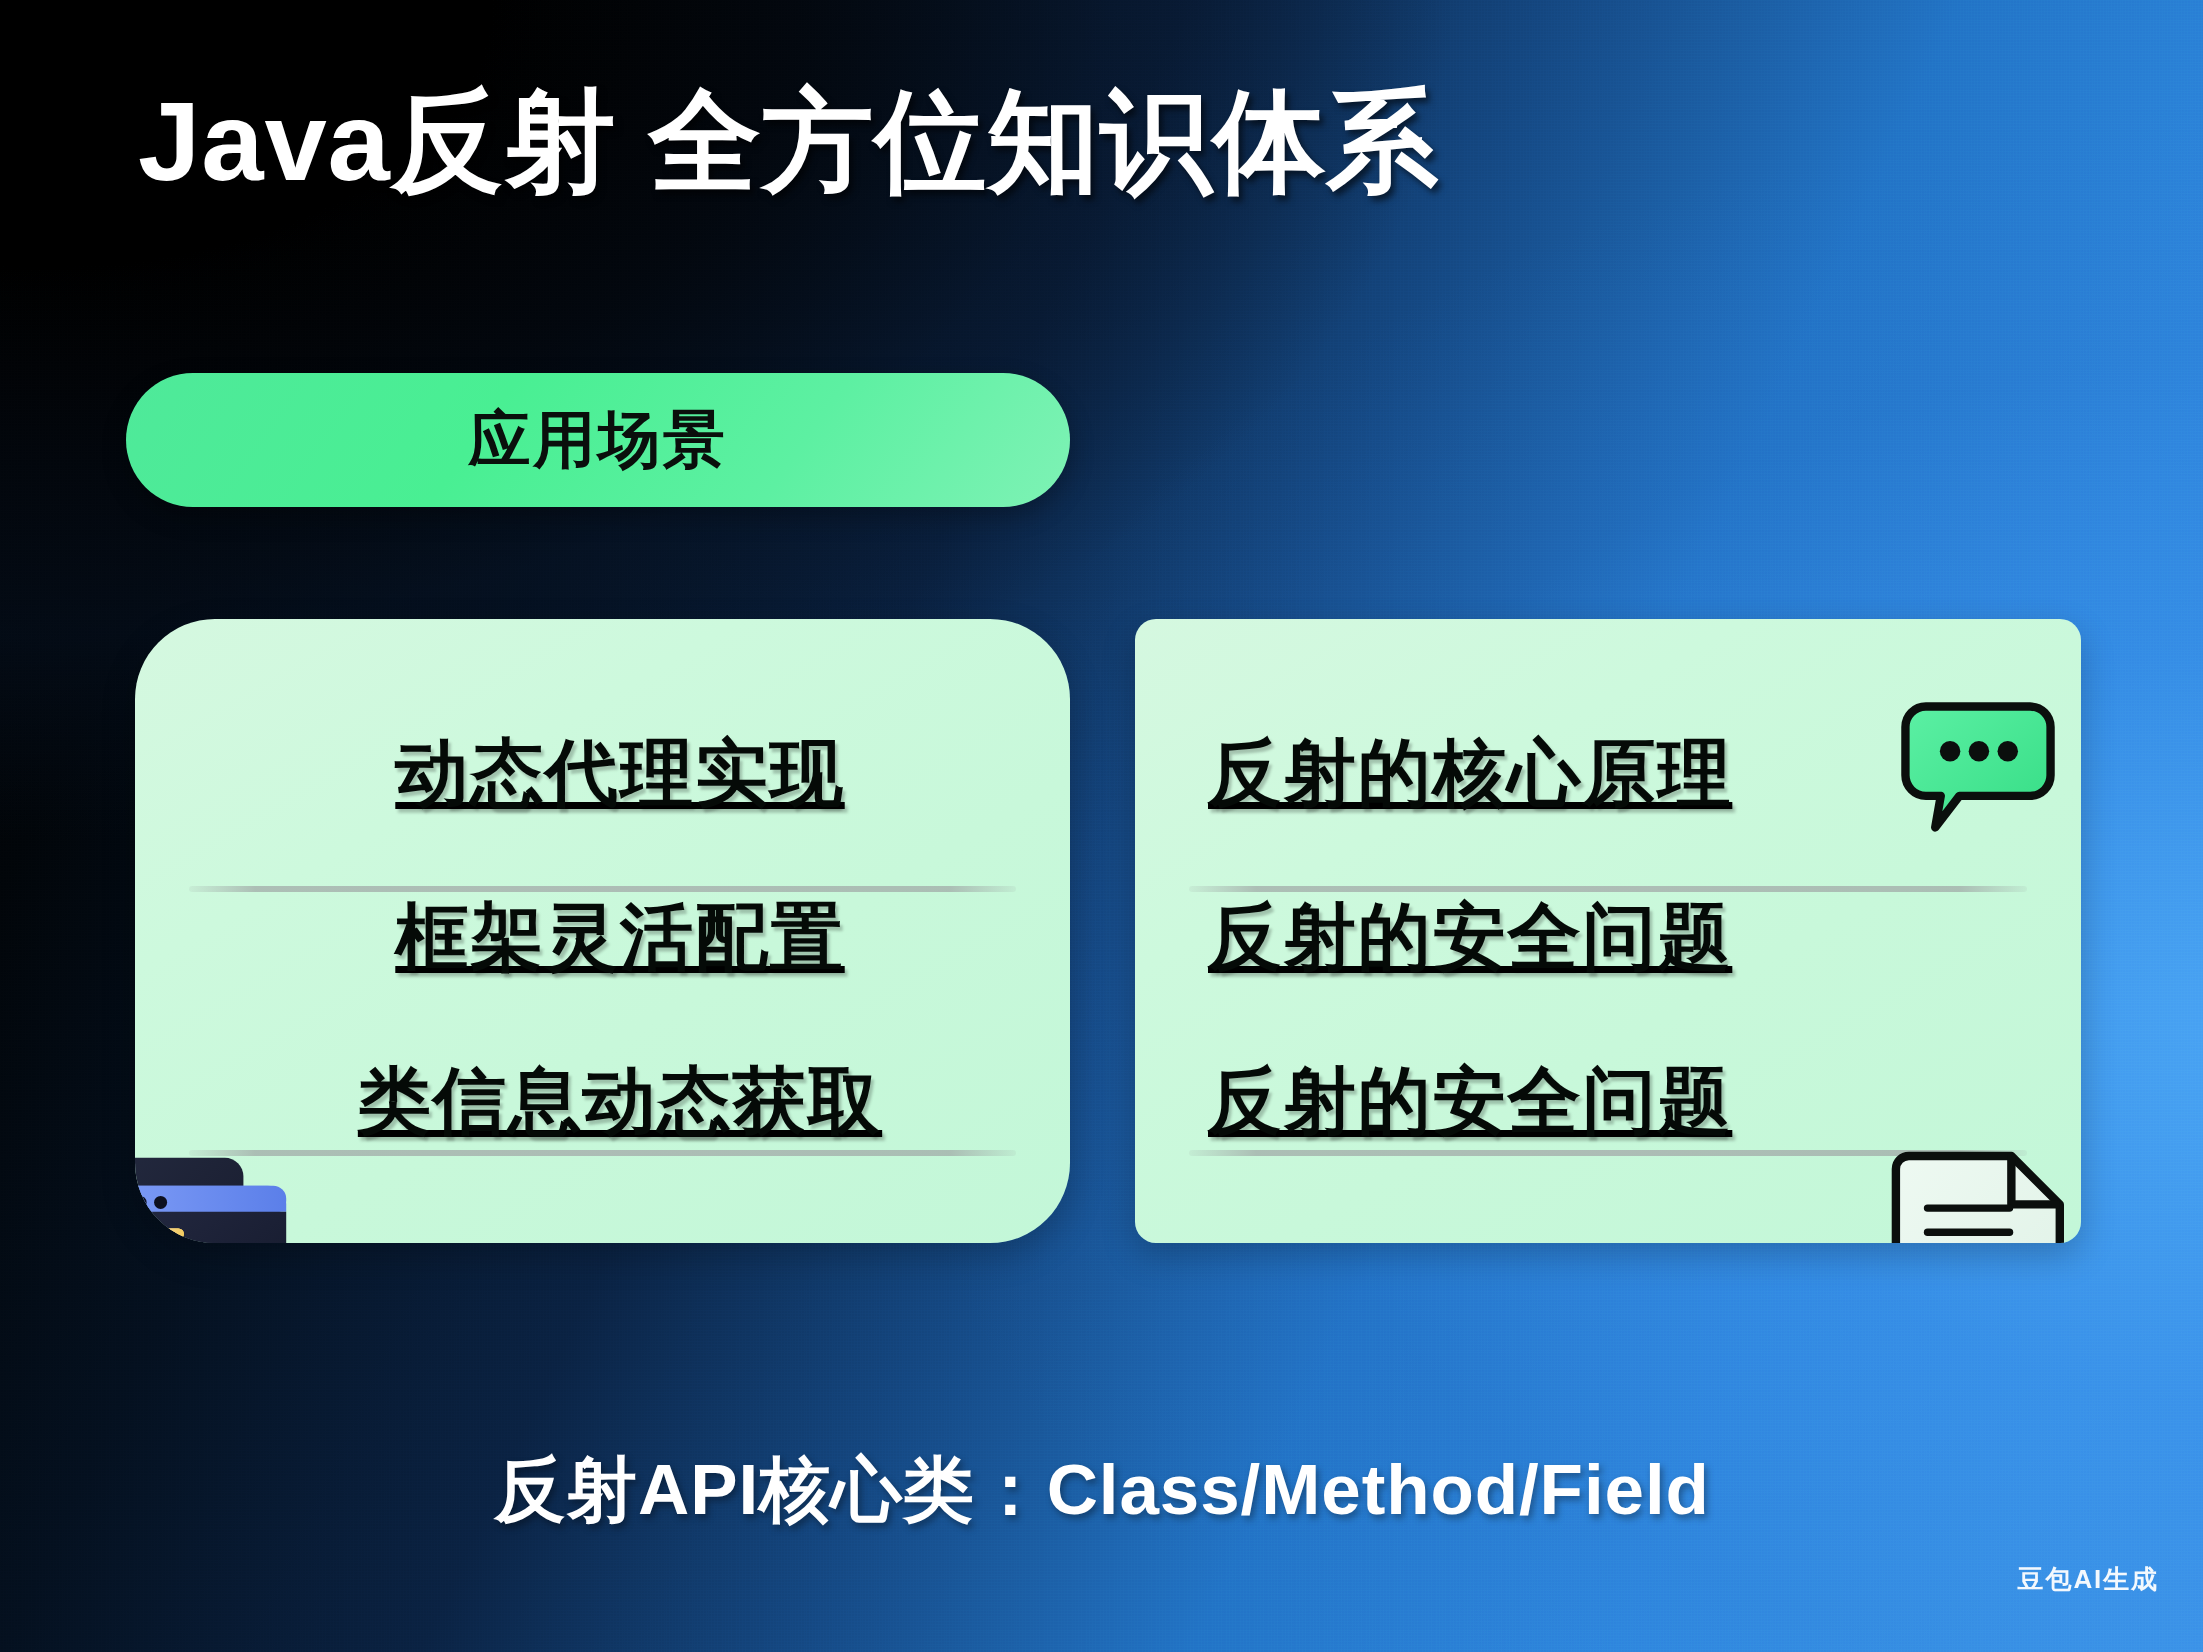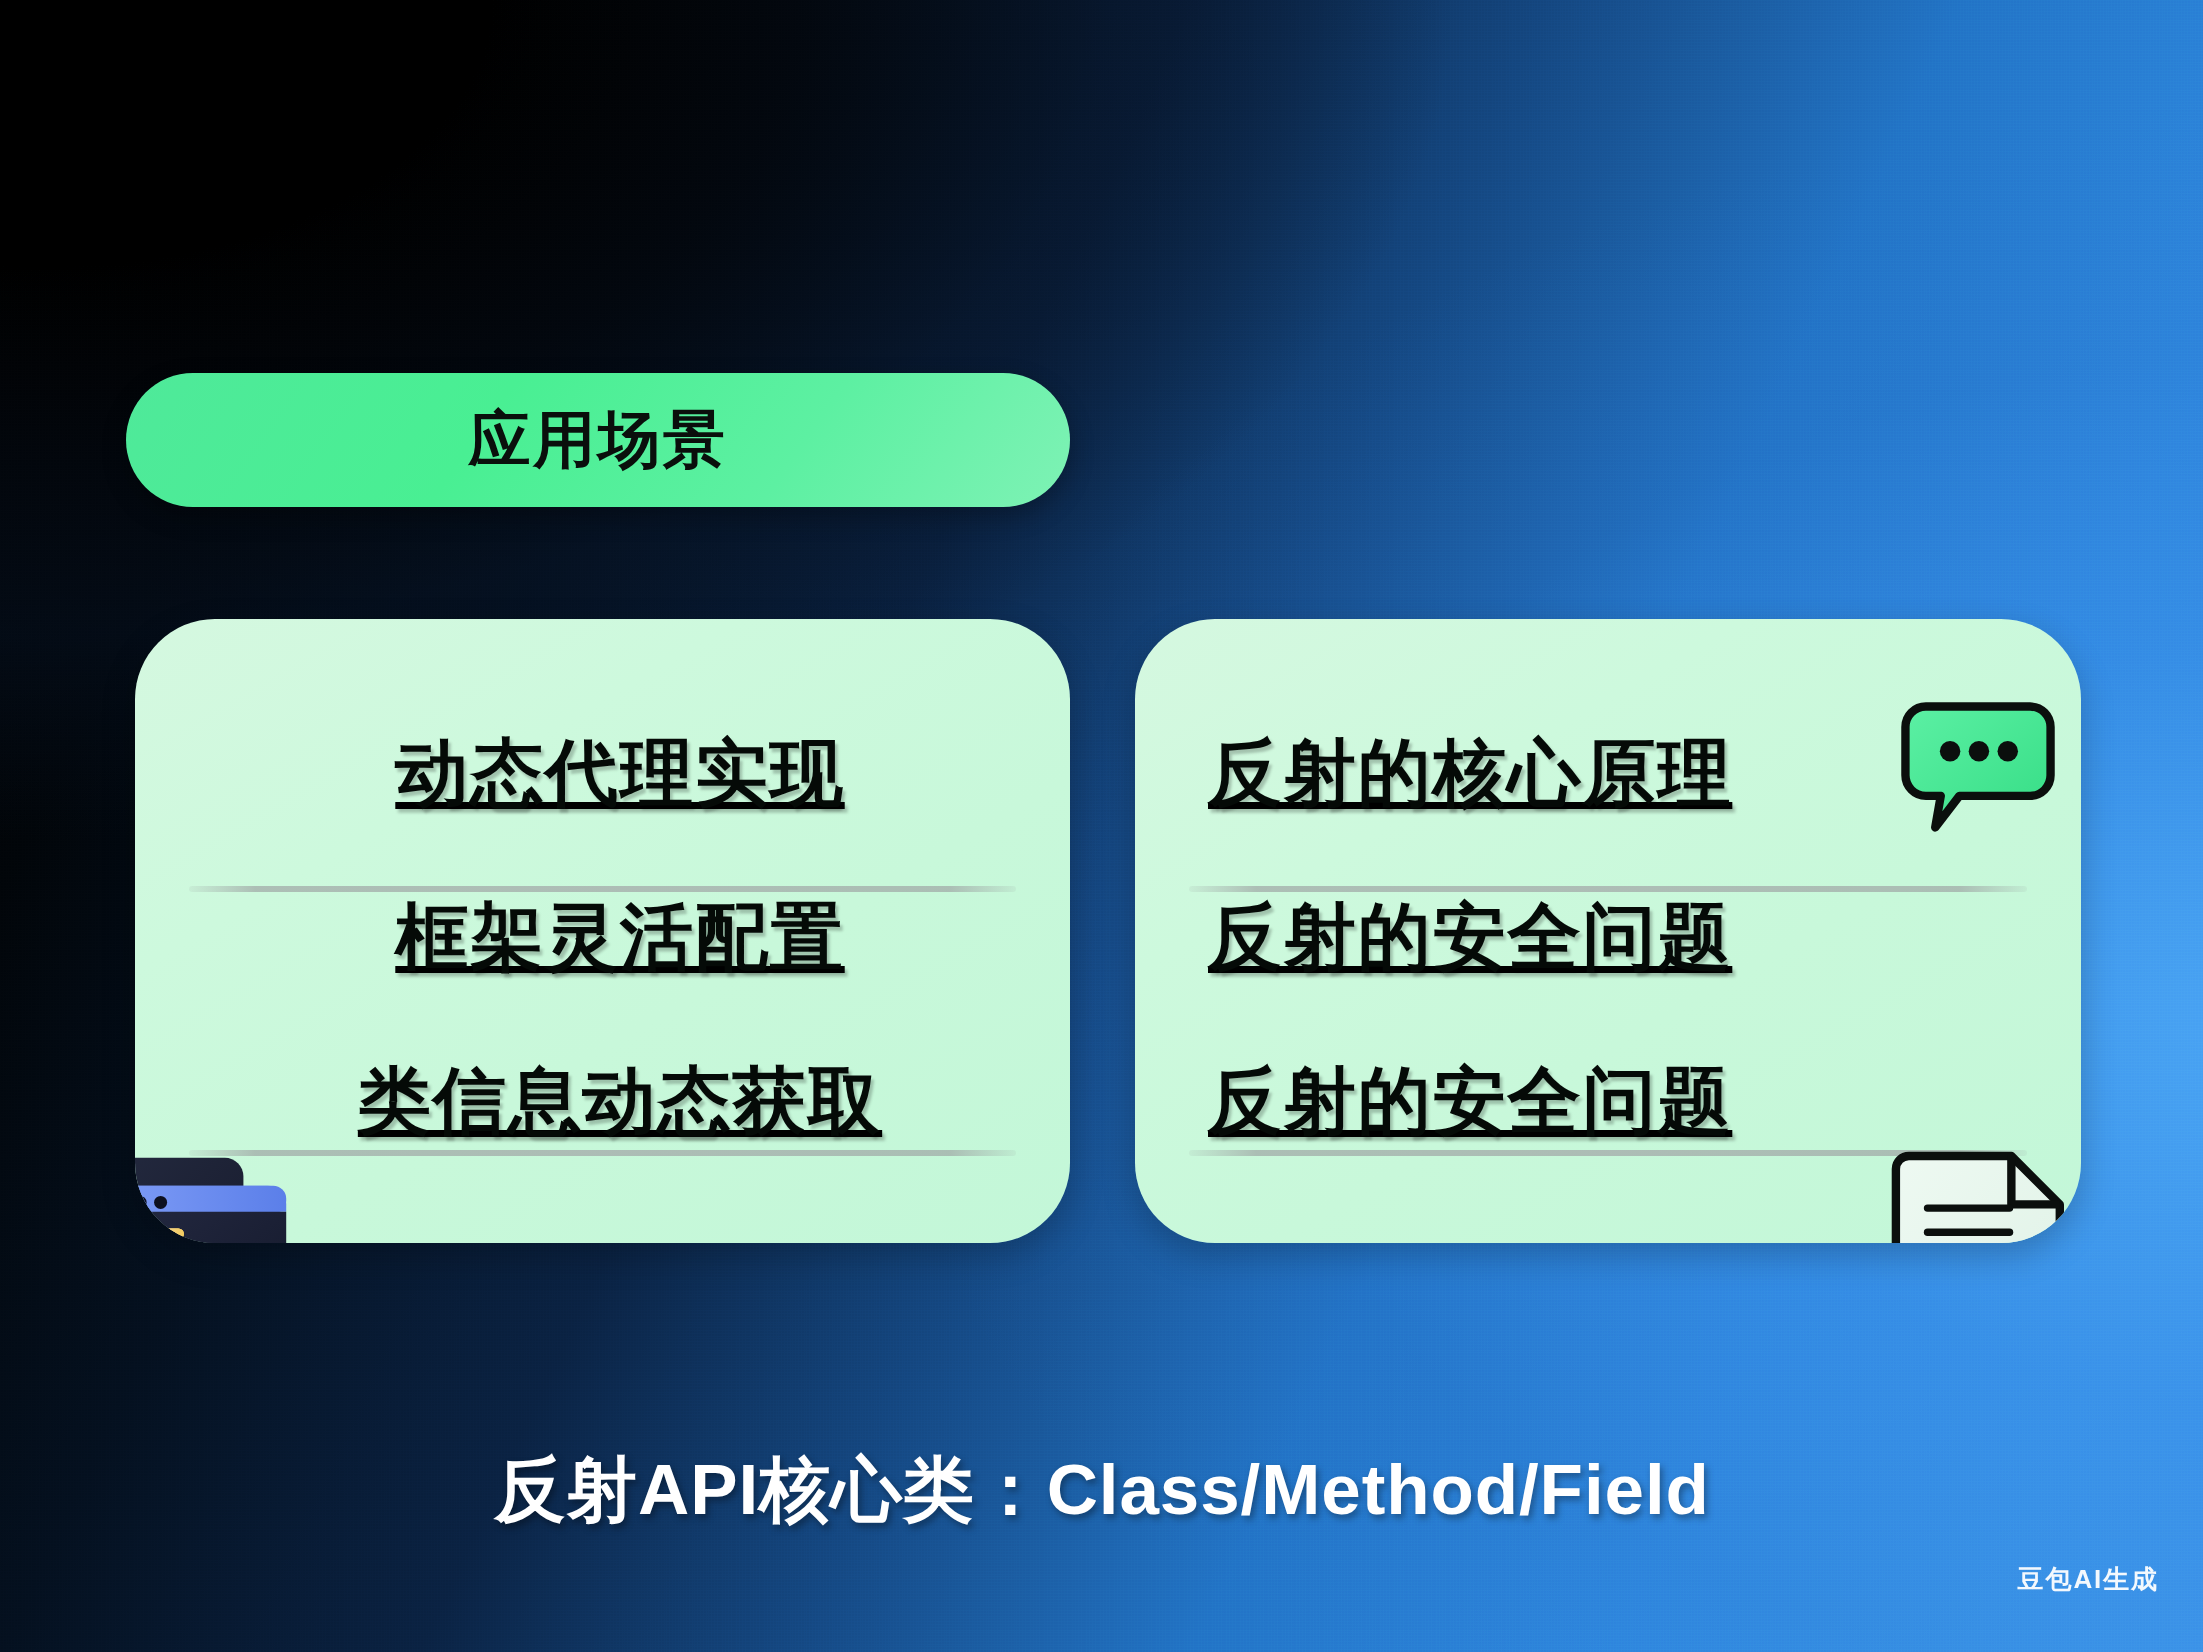--- a/index.html
+++ b/index.html
@@ -97,21 +97,21 @@
     position: absolute;
     top: 619px;
     height: 624px;
     border-radius: 80px;
     background: linear-gradient(150deg, #d5f8e0 0%, #cdf9dd 30%, #c8f8da 60%, #c3f7d8 100%);
     box-shadow: 0 13px 34px rgba(0,0,0,0.22);
     overflow: hidden;
     text-decoration: underline;
   }
   #card-left { left: 135px; width: 935px; }
-  #card-right { left: 1135px; width: 946px; }
+  #card-right { left: 1135px; width: 946px; border-radius: 21px; }
 
   .card-rows {
     position: relative;
     height: 100%;
     display: flex;
     flex-direction: column;
     justify-content: space-between;
     padding: 73px 0 58px 0;
     box-sizing: border-box;
   }
@@ -180,20 +180,21 @@
 </head>
 <body>
 
 <div id="poster">
 
   <div class="bg-layer bg-base"></div>
   <div class="bg-layer bg-dark-corner"></div>
   <div class="bg-layer bg-blue-glow"></div>
   <div class="bg-layer bg-noise"></div>
 
+  <div id="title">Java反射 全方位知识体系</div>
 
   <div class="pill" id="pill-left">
     <span>应用场景</span>
   </div>
 
   <div class="card" id="card-left">
     <div class="divider d1"></div>
     <div class="divider d2"></div>
 
     <div class="icon-wrap" id="icon-code">

